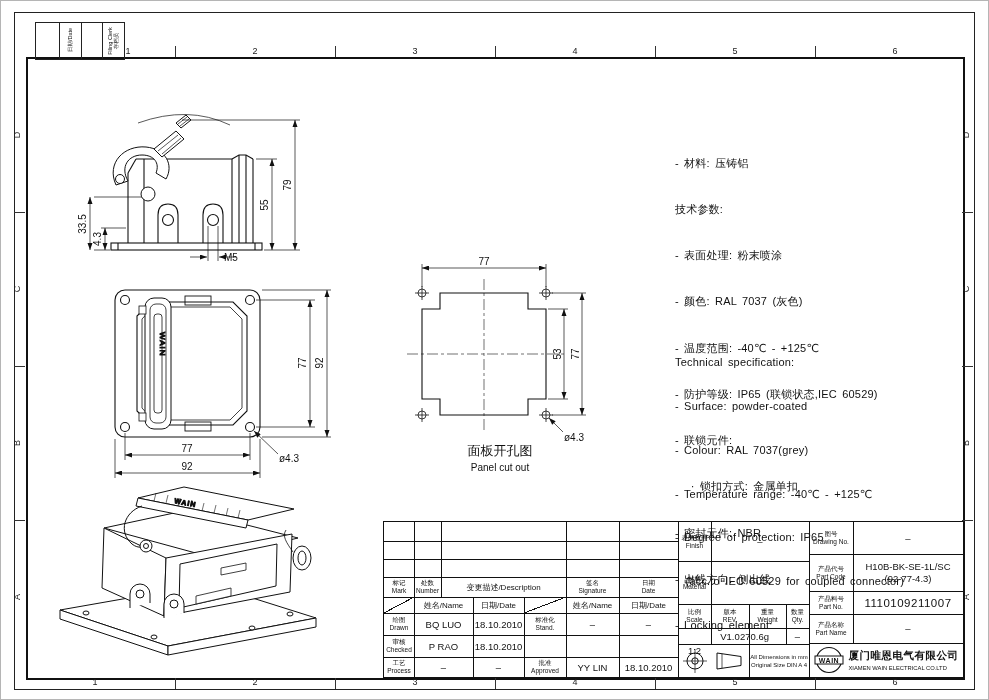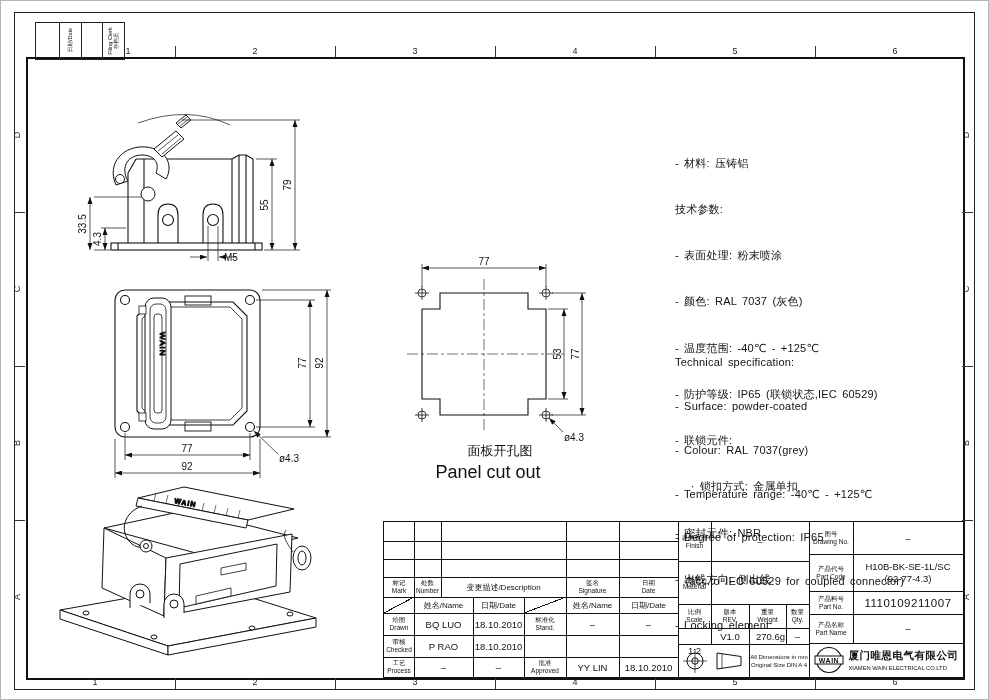--- a/index.html
+++ b/index.html
@@ -242,21 +242,21 @@
       <line x1="146" y1="167" x2="160" y2="181" marker-start="url(#as)"></line>
     </g>
     <g font-size="10">
       <text x="81" y="14" text-anchor="middle">77</text>
       <text x="158" y="103" text-anchor="middle" transform="rotate(-90 158 103)">53</text>
       <text x="176" y="103" text-anchor="middle" transform="rotate(-90 176 103)">77</text>
       <text x="161" y="190">ø4.3</text>
     </g>
   </svg>
   <div class="caption" style="left:430px;top:442px;width:140px;font-size:13px">面板开孔图</div>
-  <div class="caption" style="left:413px;top:462px;width:150px;font-size:18px">Panel cut out</div>
+  <div class="caption" style="left:425px;top:462px;width:150px;font-size:10px">Panel cut out</div>
 
   <svg class="abs" style="left:46px;top:476px" width="290" height="195" viewBox="0 0 290 195">
     <g stroke="#111" fill="#fff" stroke-width="1" stroke-linejoin="round">
 
       <path d="M14,134 L122,170 L270,142 L162,108 Z"></path>
       <path d="M14,134 L14,143 L122,179 L122,170 Z"></path>
       <path d="M122,179 L270,151 L270,142 L122,170 Z"></path>
       <ellipse cx="40" cy="137" rx="3" ry="2"></ellipse>
       <ellipse cx="108" cy="161" rx="3" ry="2"></ellipse>
       <ellipse cx="206" cy="152" rx="3" ry="2"></ellipse>
@@ -425,21 +425,21 @@
     <div class="cell cn-en" style="left:365px;top:82px;width:37px;height:24px">
         <span>重量</span>
         <span>Weight</span>
       </div>
     <div class="cell cn-en" style="left:402px;top:82px;width:23px;height:24px">
         <span>数量</span>
         <span>Qty.</span>
       </div>
     <div class="cell val" style="left:294px;top:120px;width:33px;height:16px">1:2</div>
     <div class="cell val" style="left:327px;top:106px;width:38px;height:16px">V1.0</div>
-    <div class="cell val" style="left:368px;top:106px;width:37px;height:16px">270.6g</div>
+    <div class="cell val" style="left:352px;top:106px;width:37px;height:16px">270.6g</div>
     <div class="cell val" style="left:402px;top:106px;width:23px;height:16px">–</div>
 
     <div class="cell" style="left:294px;top:122px;width:71px;height:33px">
       <svg width="66" height="28" viewBox="0 0 66 28">
         <g stroke="#111" fill="none" stroke-width="1">
           <circle cx="14" cy="14" r="8"></circle>
           <circle cx="14" cy="14" r="3.2"></circle>
           <path d="M14,2 V26 M2,14 H26" stroke-width=".7"></path>
           <path d="M36,6 L36,22 L60,18.5 L60,9.5 Z"></path>
           <line x1="41" y1="6.8" x2="41" y2="21.2" stroke-width=".7"></line>

